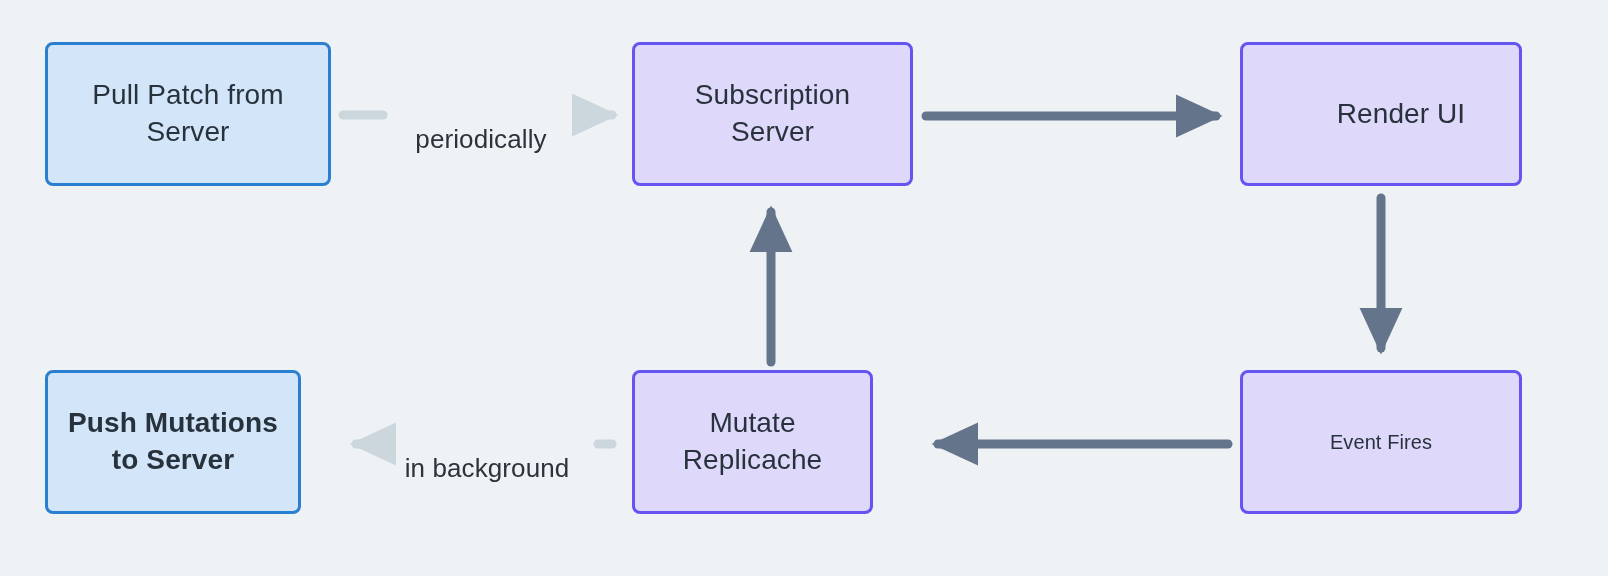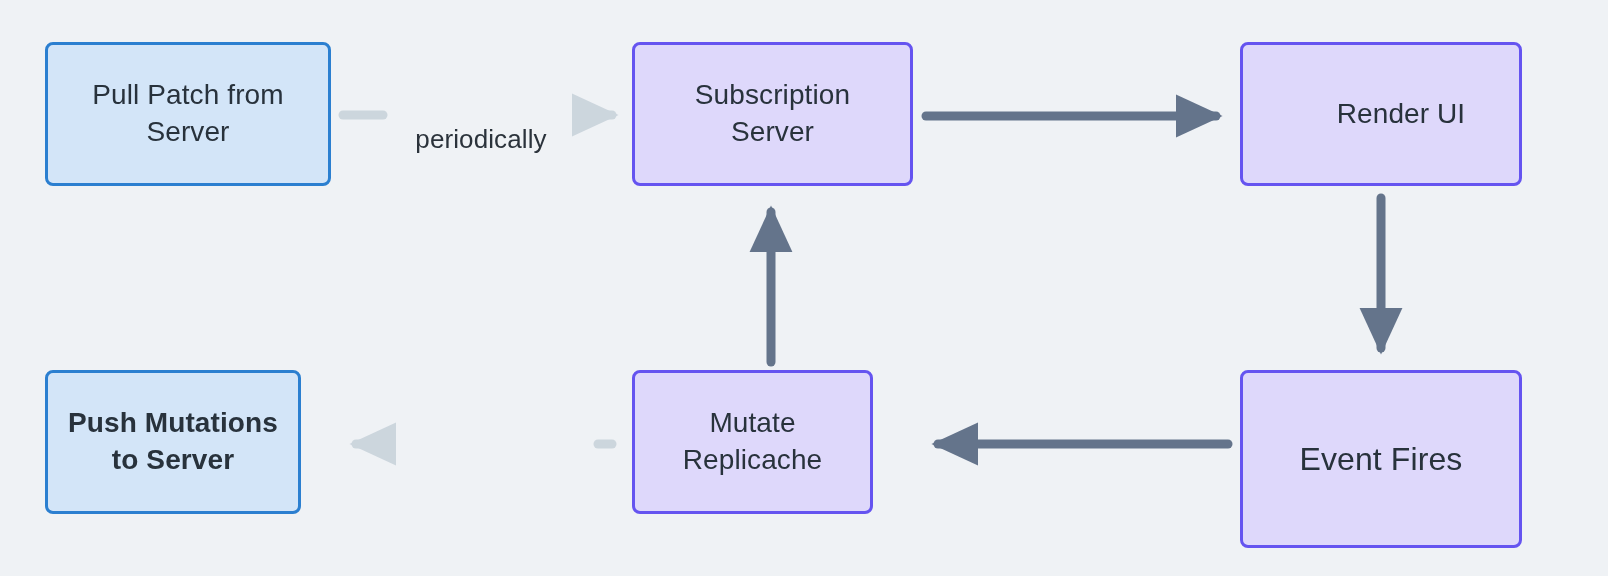--- a/index.html
+++ b/index.html
@@ -124,20 +124,21 @@
   <div class="node node-blue" style="left:45px; top:370px; width:256px; height:144px; font-size:28px;font-weight:bold;">
     <span class="label">Push Mutations
 to Server</span>
   </div>
 
   <div class="node node-purple" style="left:632px; top:370px; width:241px; height:144px; font-size:28px;">
     <span class="label">Mutate
 Replicache</span>
   </div>
 
-  <div class="node node-purple" style="left:1240px; top:370px; width:282px; height:178px; font-size:32px;">
+  <div class="node node-purple" style="left:1240px; top:370px; width:282px; height:144px; font-size:20px;">
     <span class="label">Event Fires</span>
   </div>
 
   <div class="edge-label" style="left:481px; top:115px;">periodically</div>
 
+  <div class="edge-label" style="left:487px; top:444px;">in background</div>
 
 </div>
 
 </body></html>

